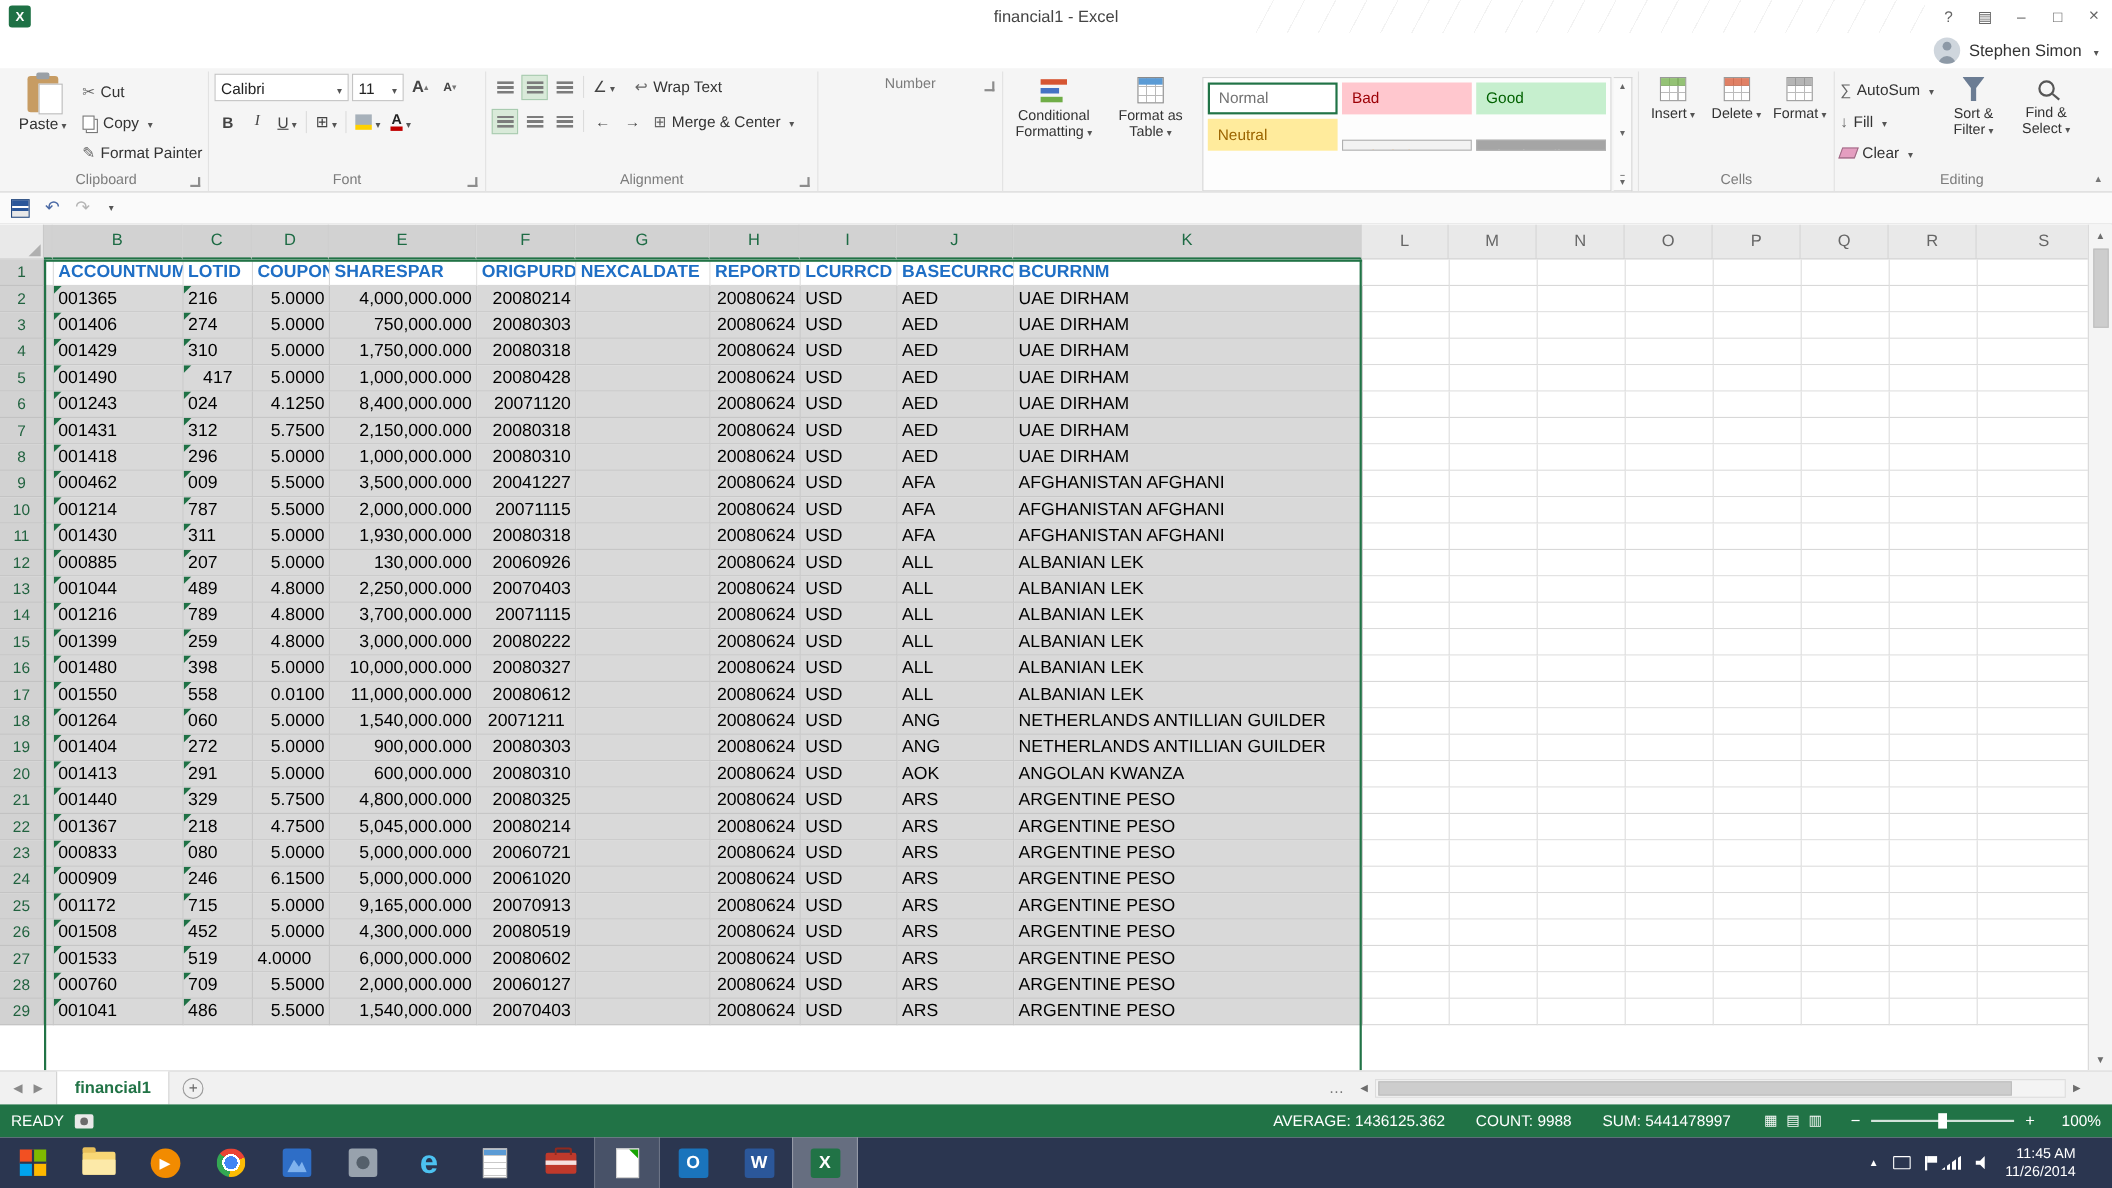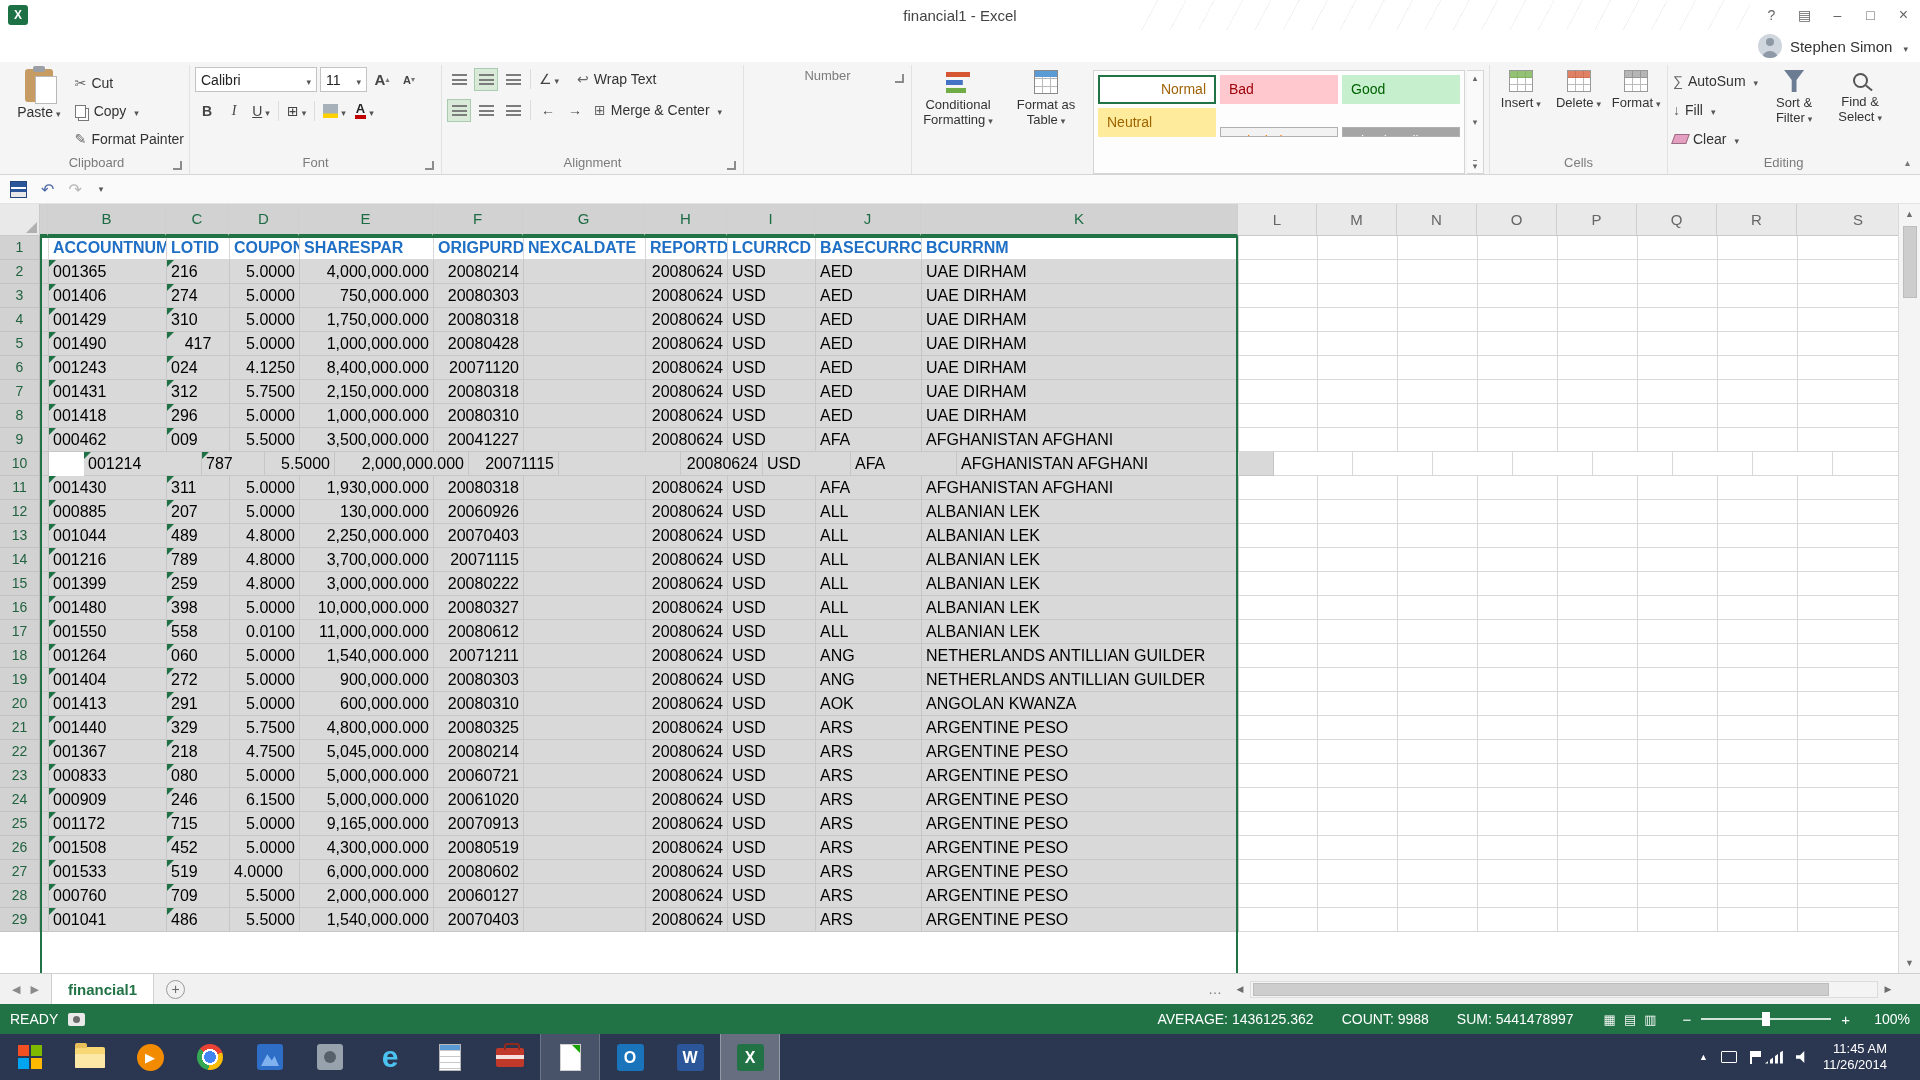--- a/index.html
+++ b/index.html
@@ -382,21 +382,21 @@
         <div class="bigbtn">
           <span class="i-cf"></span>
           <span class="bl"><span>Conditional Formatting</span><span class="dd"></span></span>
         </div>
         <div class="bigbtn">
           <span class="i-fat"></span>
           <span class="bl"><span>Format as Table</span><span class="dd"></span></span>
         </div>
         <div class="gallery-wrap">
           <div class="gallery">
-              <div class="chip selch" style="background: rgb(255, 255, 255); color: #a16207; text-align: right;">Normal</div>
+              <div class="chip selch" style="background: rgb(255, 255, 255); color: #737373;">Normal</div>
               <div class="chip" style="background: rgb(255, 199, 206); color: rgb(156, 0, 6);">Bad</div>
               <div class="chip" style="background: rgb(198, 239, 206); color: rgb(0, 97, 0);">Good</div>
               <div class="chip" style="background: rgb(255, 235, 156); color: rgb(156, 101, 0);">Neutral</div>
               <div class="chip boxed" style="background: rgb(242, 242, 242); color: rgb(250, 125, 0);">Calculation</div>
               <div class="chip boxed" style="background: rgb(165, 165, 165); color: rgb(255, 255, 255);">Check Cell</div>
             </div>
           <div class="grail">
             <span>▴</span>
             <span>▾</span>
             <span class="more">▾</span>
@@ -683,21 +683,21 @@
           <div class="cell" style="width: 80px;"></div>
           <div class="cell" style="width: 80px;"></div>
           <div class="cell" style="width: 80px;"></div>
           <div class="cell" style="width: 80px;"></div>
           <div class="cell" style="width: 80px;"></div>
           <div class="cell" style="flex: 1 1 auto;"></div>
         </div>
         <div class="grow">
           <div class="rown">10</div>
           <div class="cell selcell" style="width: 8px;"></div>
-          <div class="cell selcell err" style="width: 118px; text-align: left; margin-left: 35px;">001214</div>
+          <div class="cell selcell err" style="width: 118px; text-align: left;">001214</div>
           <div class="cell selcell err" style="width: 63px; text-align: left;">787</div>
           <div class="cell selcell" style="width: 70px; text-align: right;">5.5000</div>
           <div class="cell selcell" style="width: 134px; text-align: right;">2,000,000.000</div>
           <div class="cell selcell" style="width: 90px; text-align: right;">20071115</div>
           <div class="cell selcell" style="width: 122px; text-align: right;"></div>
           <div class="cell selcell" style="width: 82px; text-align: right;">20080624</div>
           <div class="cell selcell" style="width: 88px; text-align: left;">USD</div>
           <div class="cell selcell" style="width: 106px; text-align: left;">AFA</div>
           <div class="cell selcell" style="width: 317px; text-align: left;">AFGHANISTAN AFGHANI</div>
           <div class="cell" style="width: 79px;"></div>
@@ -863,21 +863,21 @@
           <div class="cell" style="width: 80px;"></div>
           <div class="cell" style="flex: 1 1 auto;"></div>
         </div>
         <div class="grow">
           <div class="rown">18</div>
           <div class="cell selcell" style="width: 8px;"></div>
           <div class="cell selcell err" style="width: 118px; text-align: left;">001264</div>
           <div class="cell selcell err" style="width: 63px; text-align: left;">060</div>
           <div class="cell selcell" style="width: 70px; text-align: right;">5.0000</div>
           <div class="cell selcell" style="width: 134px; text-align: right;">1,540,000.000</div>
-          <div class="cell selcell" style="width: 90px; text-align: right;">20071211</div>
+          <div class="cell selcell" style="width: 90px; text-align: center;">20071211</div>
           <div class="cell selcell" style="width: 122px; text-align: right;"></div>
           <div class="cell selcell" style="width: 82px; text-align: right;">20080624</div>
           <div class="cell selcell" style="width: 88px; text-align: left;">USD</div>
           <div class="cell selcell" style="width: 106px; text-align: left;">ANG</div>
           <div class="cell selcell" style="width: 317px; text-align: left;">NETHERLANDS ANTILLIAN GUILDER</div>
           <div class="cell" style="width: 79px;"></div>
           <div class="cell" style="width: 80px;"></div>
           <div class="cell" style="width: 80px;"></div>
           <div class="cell" style="width: 80px;"></div>
           <div class="cell" style="width: 80px;"></div>

